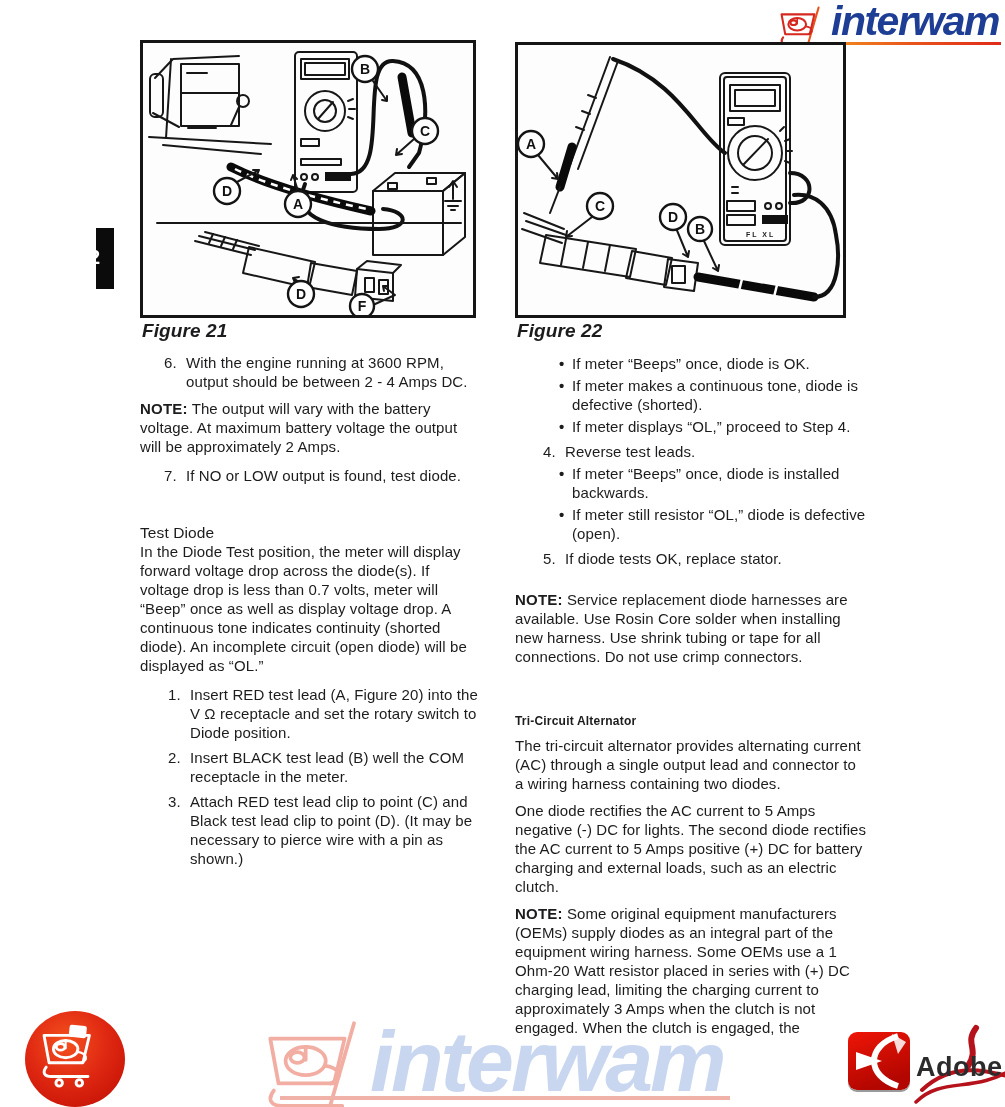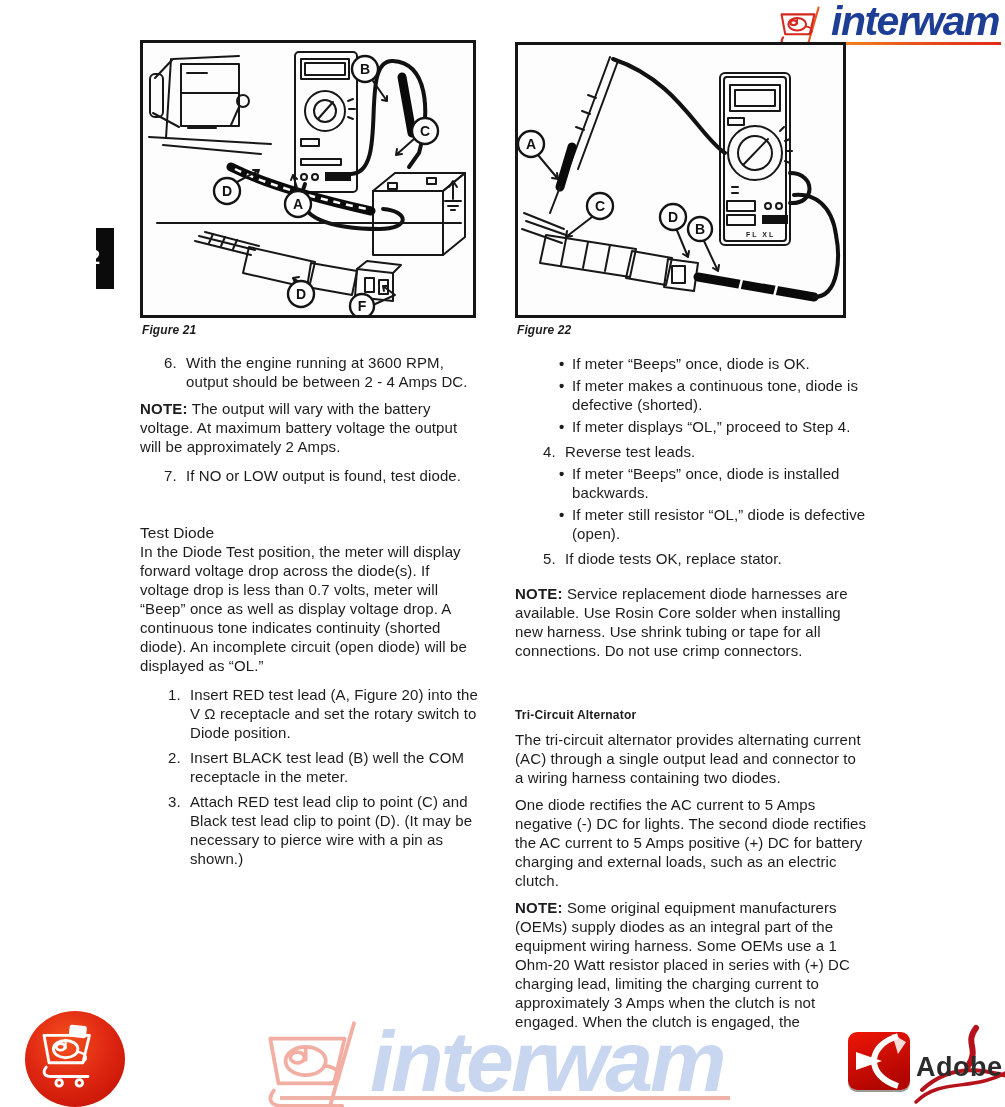--- a/index.html
+++ b/index.html
@@ -5,21 +5,21 @@
   html,body{margin:0;padding:0;background:#888;}
   .page{position:relative;width:1005px;height:1107px;background:#ffffff;overflow:hidden;
         font-family:"Liberation Sans",sans-serif;color:#1c1c1e;}
   
   .scan{filter:blur(.35px);}
   p{margin:0;}
   .col{position:absolute;font-size:15px;line-height:19px;letter-spacing:.1px;}
   .col-left{left:140px;top:40px;width:340px;}
   .col-right{left:515px;top:42px;width:352px;}
   .figbox{border:3px solid #151515;background:#fdfdfd;box-sizing:border-box;}
-  .figcap{font-weight:bold;font-style:italic;font-size:12px;margin:3px 0 0 2px;}
+  .figcap{font-weight:bold;font-style:italic;font-size:19px;margin:3px 0 0 2px;}
   .step{display:flex;margin-top:6px;}
   .step .num{flex:none;width:22px;text-align:left;}
   .step .txt{flex:1;}
   .bullet{display:flex;margin-top:3px;}
   .bullet .dot{flex:none;width:13px;font-weight:bold;}
   .notep{margin-top:8px;}
   .notep b{letter-spacing:.2px;}
   .h-small{font-weight:normal;font-size:15.5px;margin:0;}
   .h-big{font-weight:bold;font-size:12px;margin:0;letter-spacing:.2px;}
   .indent1{margin-left:28px;}
@@ -297,21 +297,21 @@
         <span class="dot">•</span>
         <span>If meter still resistor “OL,” diode is defective (open).</span>
       </div>
     </div>
 
     <div class="step indent1">
       <span class="num">5.</span>
       <span class="txt">If diode tests OK, replace stator.</span>
     </div>
 
-    <p class="notep" style="margin-top:16px;"><b>NOTE:</b><span> Service replacement diode harnesses are available. Use Rosin Core solder when installing new harness. Use shrink tubing or tape for all connections. Do not use crimp connectors.</span></p>
+    <p class="notep" style="margin-top:22px;"><b>NOTE:</b><span> Service replacement diode harnesses are available. Use Rosin Core solder when installing new harness. Use shrink tubing or tape for all connections. Do not use crimp connectors.</span></p>
 
     <p class="h-big" style="margin-top:46px;">Tri-Circuit Alternator</p>
     <p style="margin-top:5px;">The tri-circuit alternator provides alternating current (AC) through a single output lead and connector to a wiring harness containing two diodes.</p>
     <p style="margin-top:8px;">One diode rectifies the AC current to 5 Amps negative (-) DC for lights. The second diode rectifies the AC current to 5 Amps positive (+) DC for battery charging and external loads, such as an electric clutch.</p>
     <p class="notep"><b>NOTE:</b><span> Some original equipment manufacturers (OEMs) supply diodes as an integral part of the equipment wiring harness. Some OEMs use a 1 Ohm-20 Watt resistor placed in series with (+) DC charging lead, limiting the charging current to approximately 3 Amps when the clutch is not engaged. When the clutch is engaged, the</span></p>
   </div>
 
   <div class="badge">
     <svg viewBox="0 0 100 92" width="72" height="72">
       <rect x="42" y="2" width="24" height="17" rx="3" fill="#fff" transform="rotate(6 54 10)"></rect>

